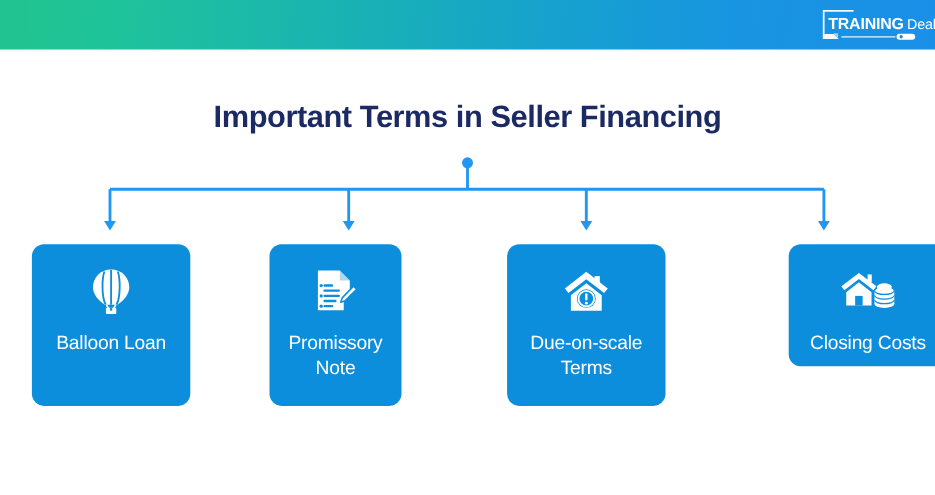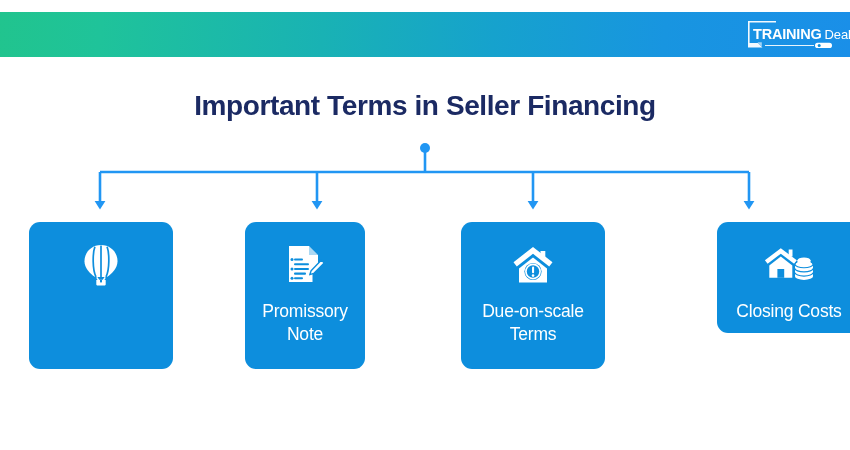--- a/index.html
+++ b/index.html
@@ -12,21 +12,21 @@
     background: #ffffff;
     font-family: "Liberation Sans", sans-serif;
     overflow: hidden;
     position: relative;
   }
 
   
   #header-bar {
     position: absolute;
     left: 0;
-    top: 12px;
+    top: 0;
     width: 850px;
     height: 45px;
     background: linear-gradient(95deg, #21c48e 0%, #1fc39a 12%, #19b2b4 38%, #16a2cd 58%, #1895e0 78%, #1a8fe8 100%);
   }
   #brand-logo {
     position: absolute;
     right: 9px;
     top: 5px;
     width: 105px;
     height: 36px;
@@ -167,20 +167,21 @@
         <path d="M18 1 C14.4 1 11.6 8.4 11.6 17.2 C11.6 23.6 13.9 29.6 15.6 33 L20.4 33 C22.1 29.6 24.4 23.6 24.4 17.2 C24.4 8.4 21.6 1 18 1 Z" fill="#0d8edd" opacity="0.0"></path>
         <line x1="18" y1="1.5" x2="18" y2="33" stroke="#0d8edd" stroke-width="1.7"></line>
         <path d="M11.9 2.8 C9.6 9 9.3 26 13 32.8" stroke="#0d8edd" stroke-width="1.7" fill="none"></path>
         <path d="M24.1 2.8 C26.4 9 26.7 26 23 32.8" stroke="#0d8edd" stroke-width="1.7" fill="none"></path>
         <line x1="13.8" y1="33.3" x2="15.6" y2="36.2" stroke="#ffffff" stroke-width="1.5"></line>
         <line x1="22.2" y1="33.3" x2="20.4" y2="36.2" stroke="#ffffff" stroke-width="1.5"></line>
         <rect x="13.3" y="35.8" width="9.4" height="5.6" rx="0.8" fill="#ffffff"></rect>
         <rect x="17" y="35.8" width="2" height="2.6" fill="#0d8edd"></rect>
       </svg>
     </div>
+    <div class="card-label">Balloon Loan</div>
   </div>
 
   <div class="term-card" style="left:245px; width:120px; height:147px;">
     <div class="card-icon">
       <svg width="40" height="42" viewBox="0 0 40 42">
         <path d="M4 2 L24 2 L33 11 L33 21 L27.5 26.5 L27.5 38 L4 38 Z" fill="#ffffff"></path>
         <path d="M24 2 L24 11 L33 11 Z" fill="#0d8edd" opacity="0.35"></path>
         <g fill="#0d8edd">
           <rect x="9" y="14.5" width="9" height="2.1" rx="1"></rect>
           <rect x="9" y="19.2" width="15" height="2.1" rx="1"></rect>

